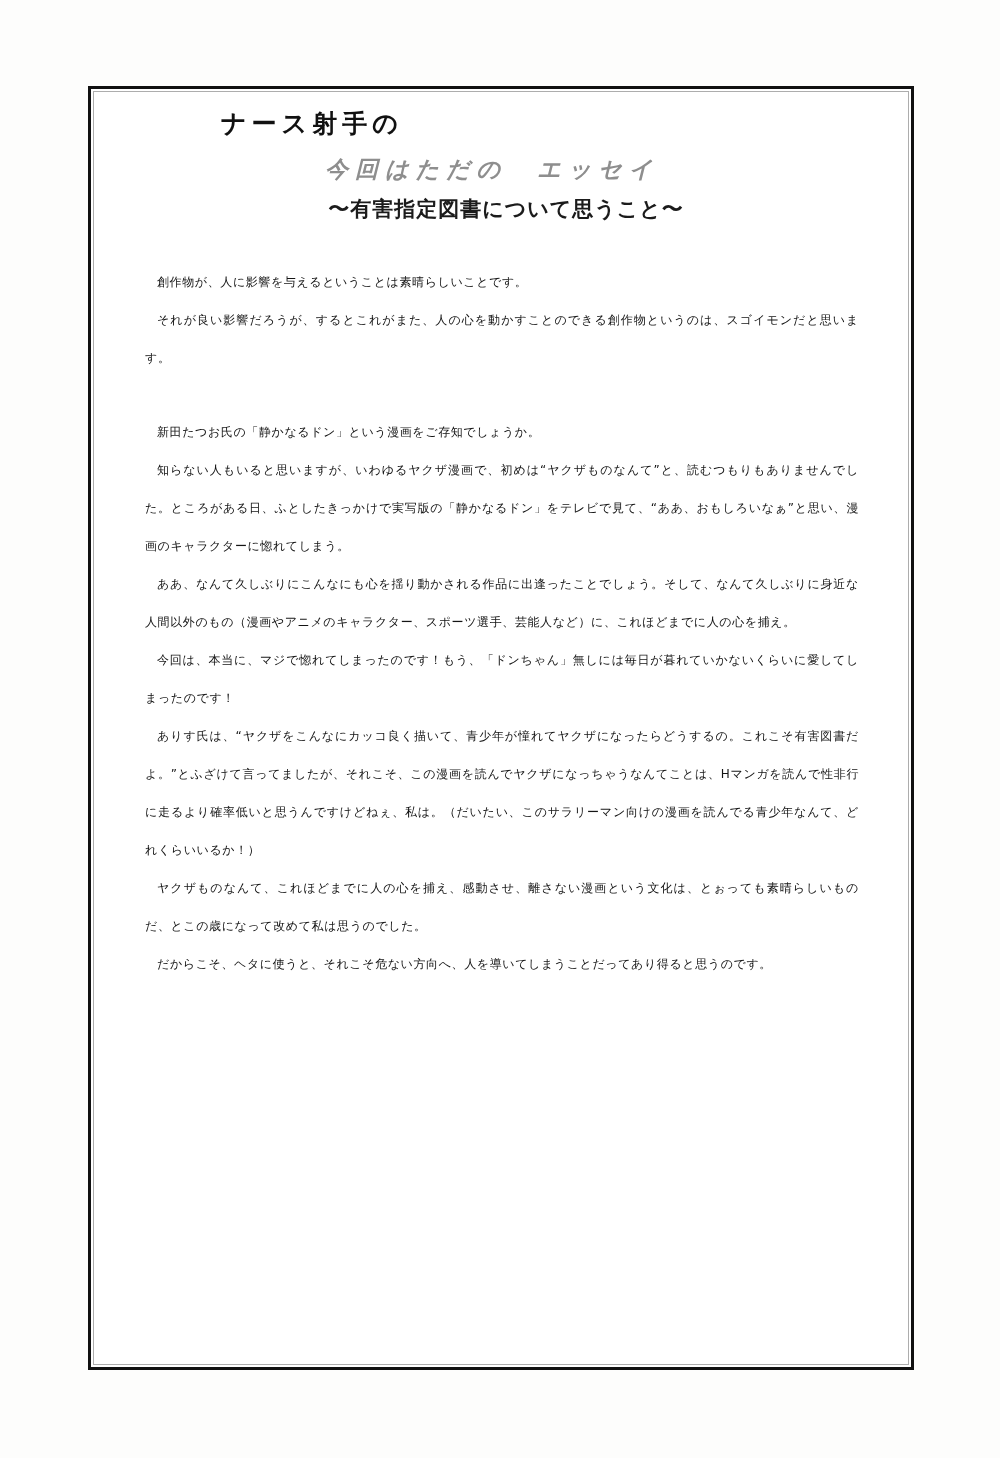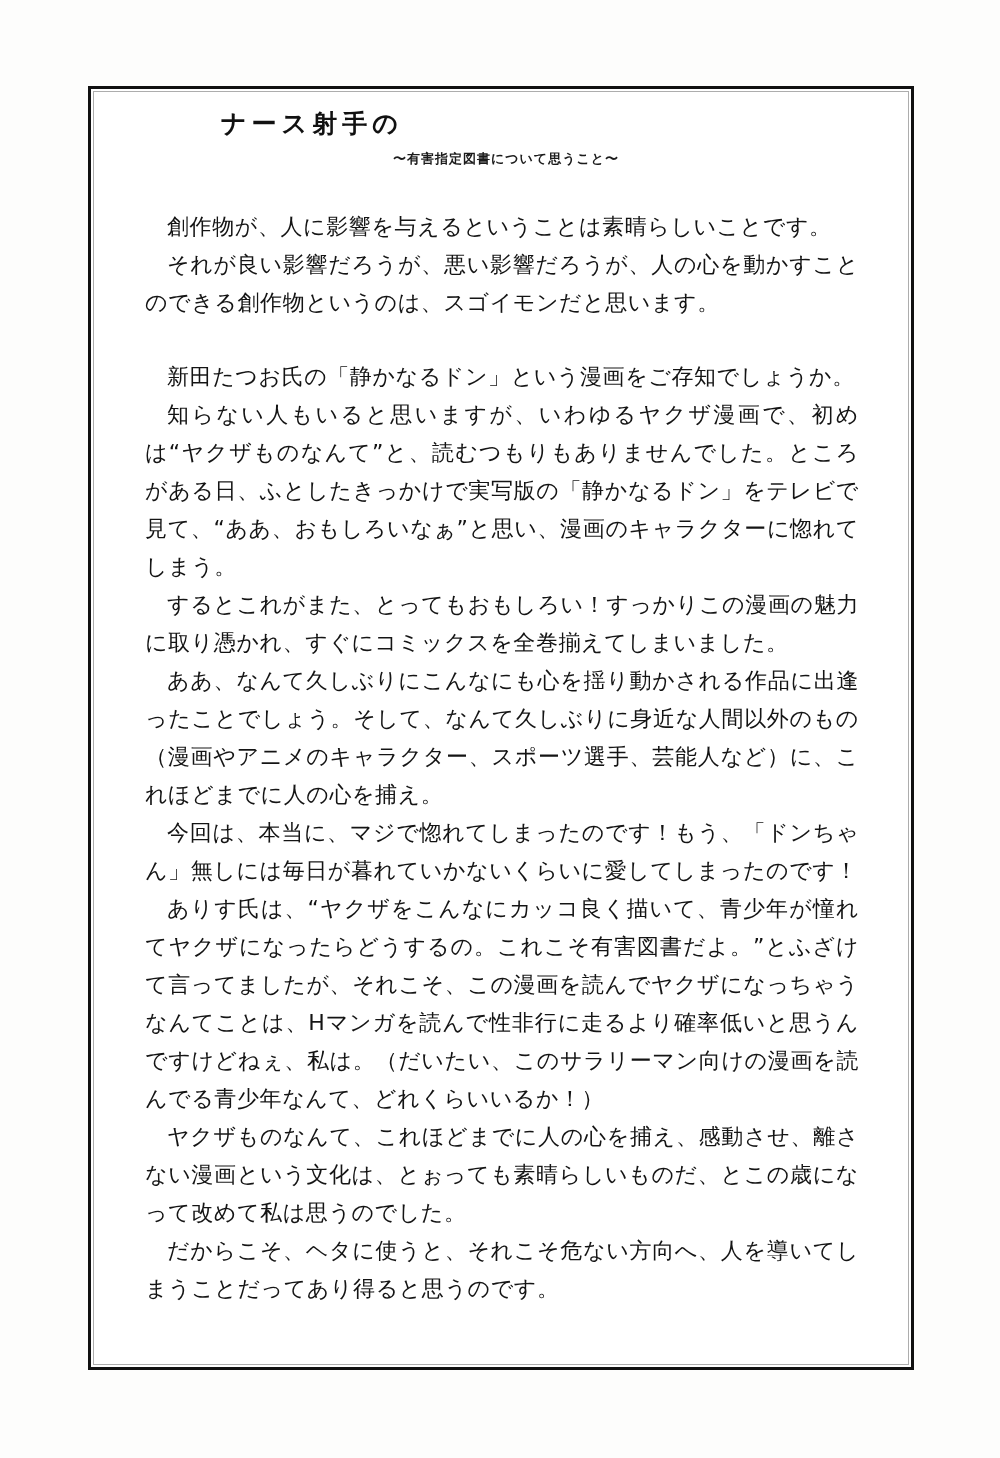--- a/index.html
+++ b/index.html
@@ -59,35 +59,35 @@
     font-family: "DejaVu Sans", sans-serif;
     font-size: 23px;
     letter-spacing: 7px;
     color: #8e8e8e;
     margin: 14px 0 2px 190px;
     font-style: italic;
     white-space: nowrap;
   }
   .title-third {
     font-family: "DejaVu Sans", sans-serif;
-    font-size: 13px;
+    font-size: 21px;
     letter-spacing: 1px;
     color: #1b1b1b;
     text-align: center;
     margin: 10px 0 0 10px;
     white-space: nowrap;
   }
   
   .body-wrap {
     margin-top: 40px;
     padding: 0 8px 0 10px;
   }
   p.para {
     font-family: "DejaVu Sans", sans-serif;
-    font-size: 22px;
+    font-size: 12px;
     line-height: 38px;
     color: #141414;
     margin: 0;
     text-align: justify;
     text-justify: inter-character;
     letter-spacing: 0.6px;
     text-indent: 1em;
   }
   p.para.gap {
     margin-top: 36px;
@@ -95,28 +95,28 @@
   }
 </style>
 </head>
 <body>
 
 <div id="page">
   <div id="frame">
     <div id="inner">
 
       <h1 class="title-main">ナース射手の</h1>
+      <h2 class="title-sub">今回はただの　エッセイ</h2>
       <h3 class="title-third">〜有害指定図書について思うこと〜</h3>
 
       <div class="body-wrap">
         <p class="para">創作物が、人に影響を与えるということは素晴らしいことです。</p>
-        <p class="para">それが良い影響だろうが、悪い影響だろうが、人の心を動かすことのできる創作物というのは、スゴイモンだと思います。</p>
+        <p class="para">それが良い影響だろうが、するとこれがまた、人の心を動かすことのできる創作物というのは、スゴイモンだと思います。</p>
         <p class="para gap">新田たつお氏の「静かなるドン」という漫画をご存知でしょうか。</p>
         <p class="para">知らない人もいると思いますが、いわゆるヤクザ漫画で、初めは“ヤクザものなんて”と、読むつもりもありませんでした。ところがある日、ふとしたきっかけで実写版の「静かなるドン」をテレビで見て、“ああ、おもしろいなぁ”と思い、漫画のキャラクターに惚れてしまう。</p>
-        <p class="para">するとこれがまた、とってもおもしろい！すっかりこの漫画の魅力に取り憑かれ、すぐにコミックスを全巻揃えてしまいました。</p>
         <p class="para">ああ、なんて久しぶりにこんなにも心を揺り動かされる作品に出逢ったことでしょう。そして、なんて久しぶりに身近な人間以外のもの（漫画やアニメのキャラクター、スポーツ選手、芸能人など）に、これほどまでに人の心を捕え。</p>
         <p class="para">今回は、本当に、マジで惚れてしまったのです！もう、「ドンちゃん」無しには毎日が暮れていかないくらいに愛してしまったのです！</p>
         <p class="para">ありす氏は、“ヤクザをこんなにカッコ良く描いて、青少年が憧れてヤクザになったらどうするの。これこそ有害図書だよ。”とふざけて言ってましたが、それこそ、この漫画を読んでヤクザになっちゃうなんてことは、Hマンガを読んで性非行に走るより確率低いと思うんですけどねぇ、私は。（だいたい、このサラリーマン向けの漫画を読んでる青少年なんて、どれくらいいるか！）</p>
         <p class="para">ヤクザものなんて、これほどまでに人の心を捕え、感動させ、離さない漫画という文化は、とぉっても素晴らしいものだ、とこの歳になって改めて私は思うのでした。</p>
         <p class="para">だからこそ、ヘタに使うと、それこそ危ない方向へ、人を導いてしまうことだってあり得ると思うのです。</p>
       </div>
 
     </div>
   </div>
 </div>

